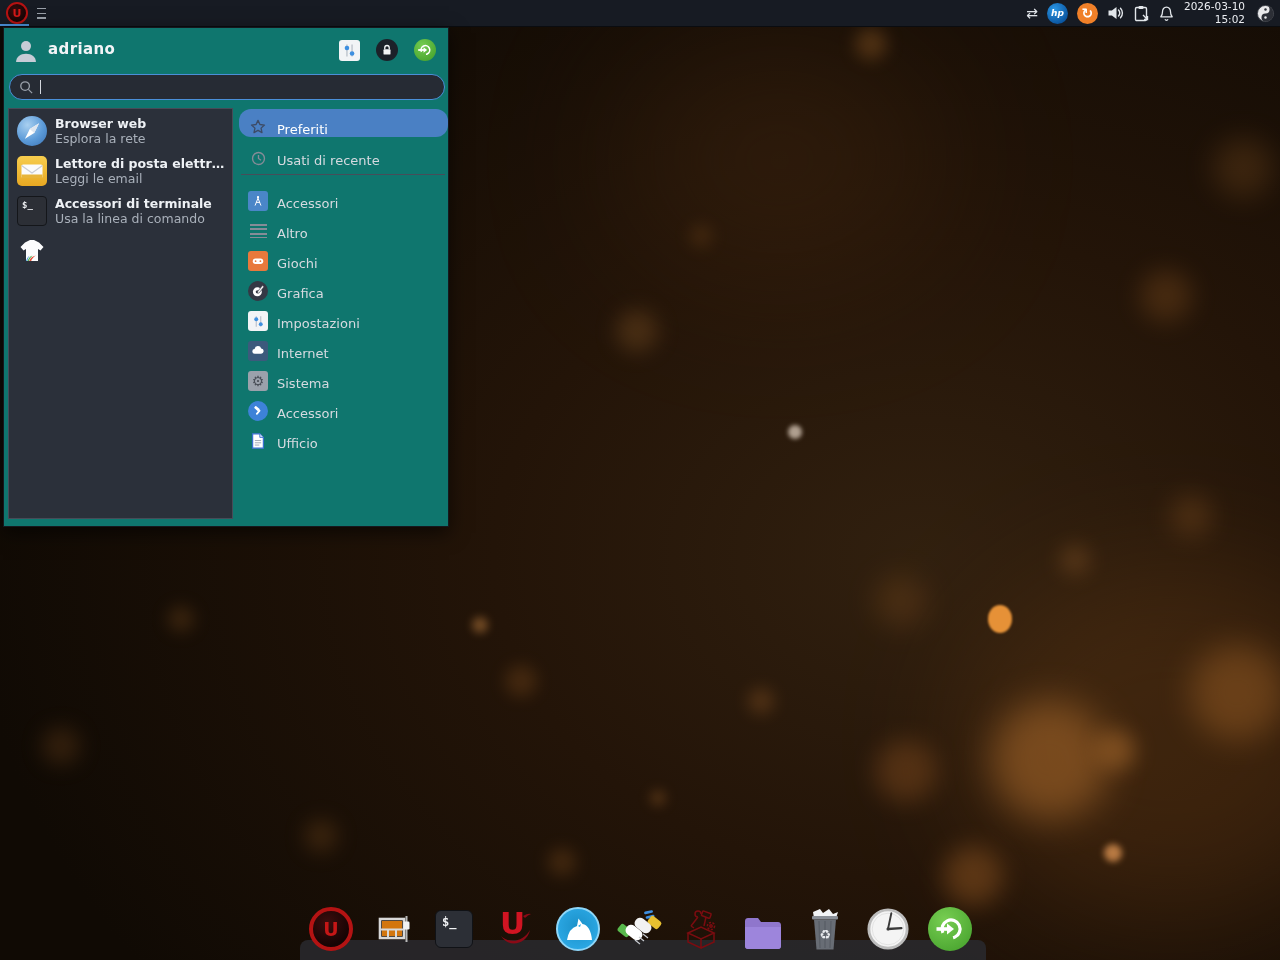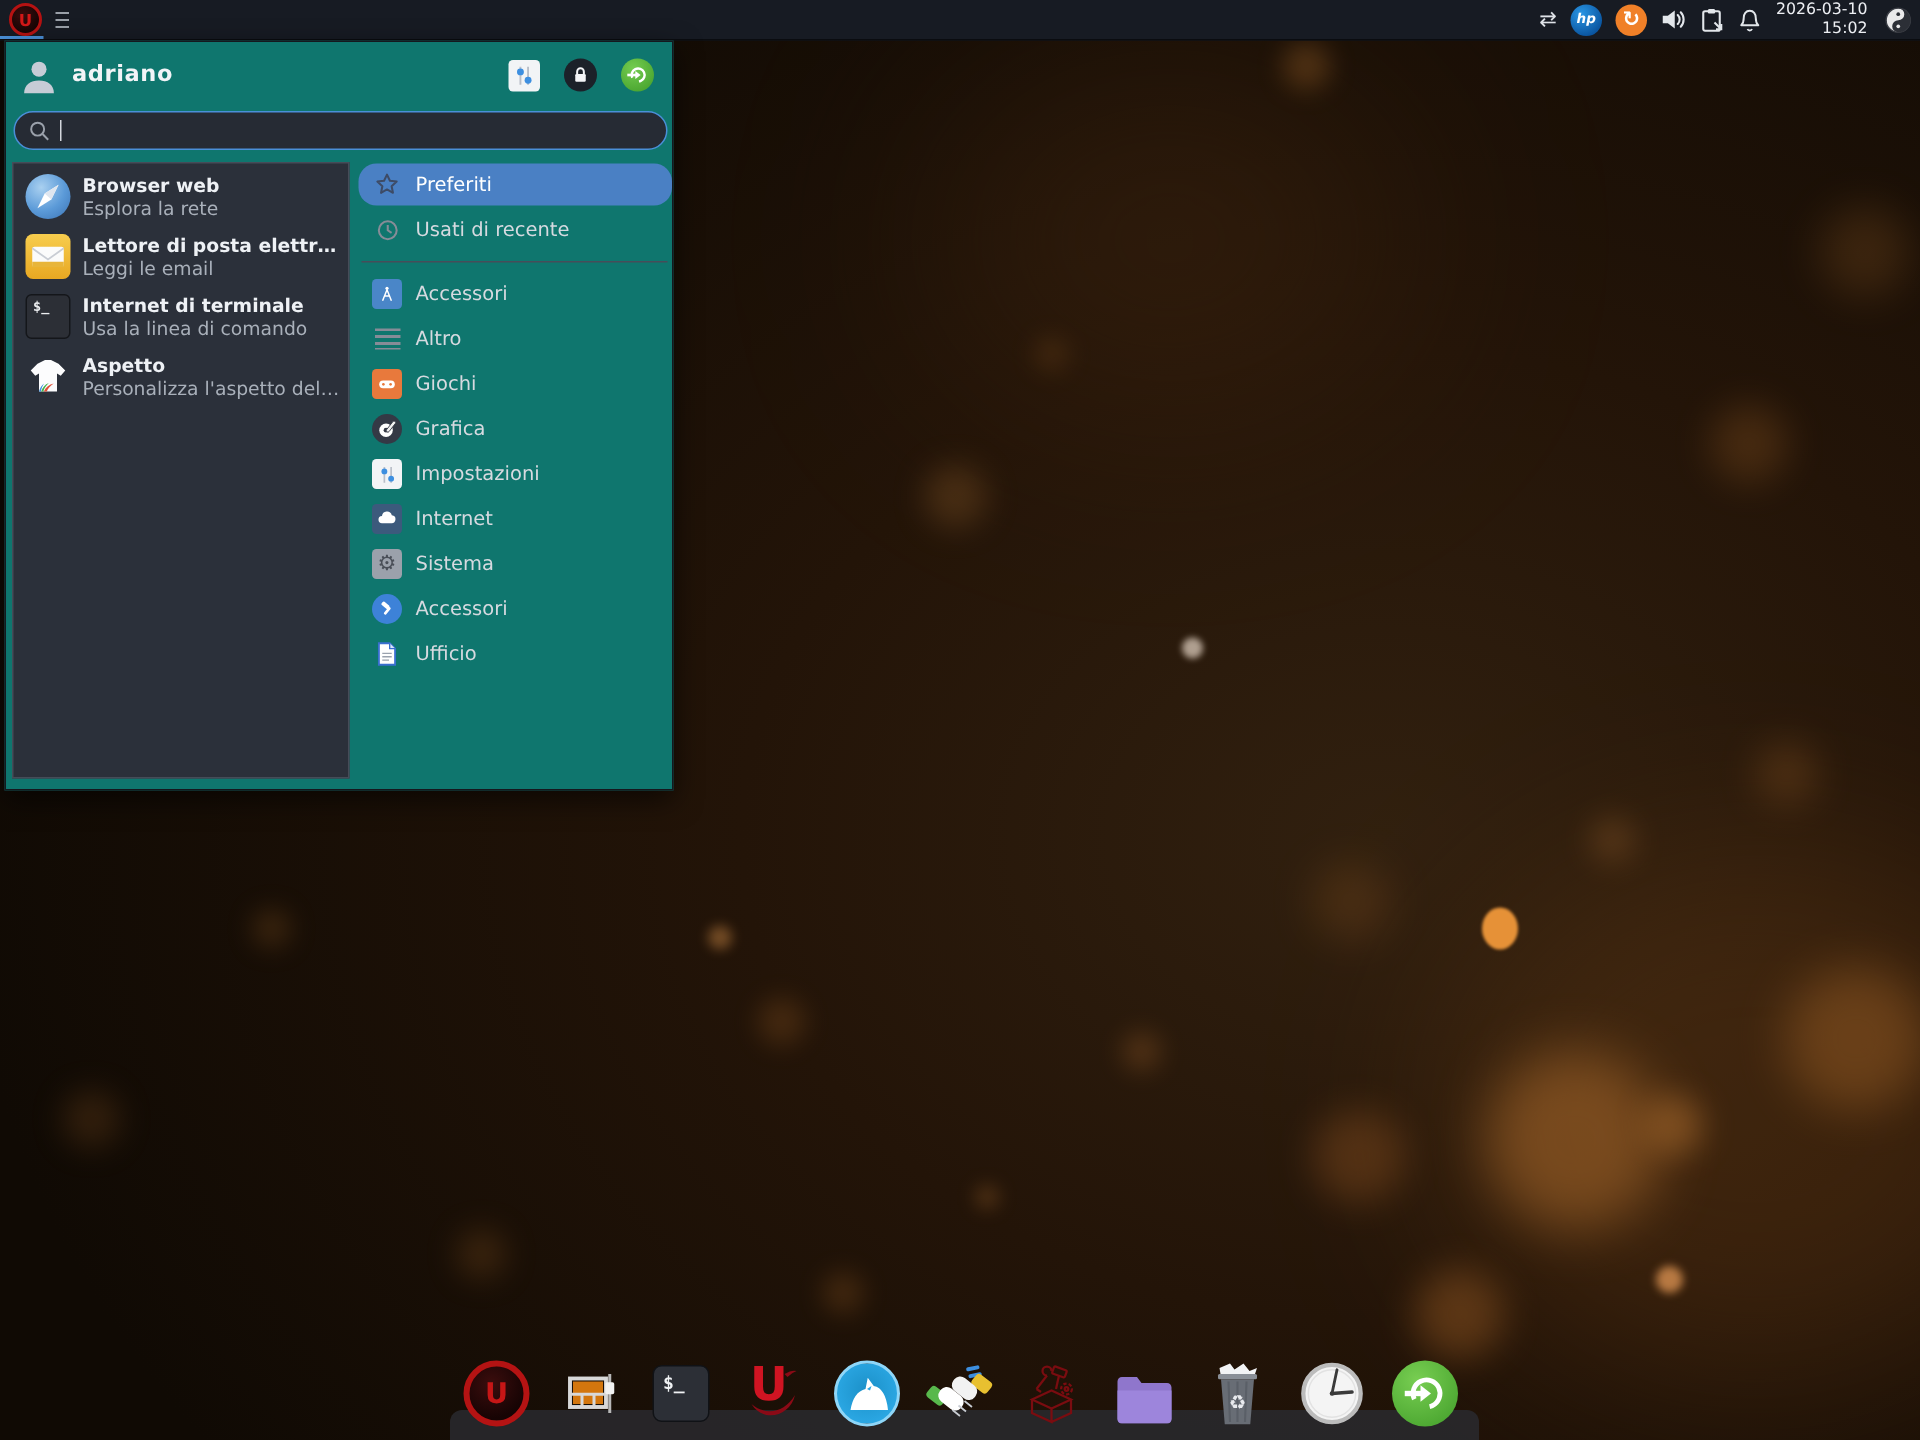--- a/index.html
+++ b/index.html
@@ -72,21 +72,21 @@
     white-space:nowrap; overflow:hidden; max-width:178px; }
   .ic-browser { border-radius:50%;
     background:radial-gradient(circle at 35% 30%, #a9d0f0, #5b9ad8 55%, #3a72b4); }
   .ic-mail { border-radius:5px; background:linear-gradient(#f7cd4e,#e8a822); }
   .ic-term30 { border-radius:4px; background:#2c2f36; border:1px solid #14161a;
     color:#eceef0; font-size:9px; font-weight:bold; font-family:"DejaVu Sans Mono",monospace;
     padding:3px 0 0 4px; }
   .fsvg { position:absolute; inset:0; }
 
   .catlist { position:absolute; left:235px; top:80px; width:209px; }
-  .cat { height:30px; display:flex; align-items:center; padding-left:9px; border-radius:12px; }
+  .cat { height:30px; display:flex; align-items:flex-end; padding-left:9px; border-radius:12px; }
   .cat.sel { background:#4a80c4; height:28px; margin:1px 0; }
   .cico { width:20px; height:20px; flex:0 0 20px; display:flex; align-items:center;
     justify-content:center; position:relative; }
   .clab { margin-left:9px; font-size:13px; color:#d6dae0; white-space:nowrap; }
   .cat.sel .clab { color:#fff; }
   .csep { height:1px; background:#474d59; margin:6px 3px 6px 2px; }
   .sqc { width:20px; height:20px; border-radius:3px; display:flex; align-items:center;
     justify-content:center; }
   .lines { width:17px; height:14px;
     background:repeating-linear-gradient(to bottom,#868c97 0 2px, transparent 2px 4.4px); }
@@ -267,36 +267,32 @@
           </svg>
       </span>
       <span class="ftxt">
         <b>Lettore di posta elettr…</b>
         <i>Leggi le email</i>
       </span>
     </div>
     <div class="fav">
       <span class="fico ic-term30">$_</span>
       <span class="ftxt">
-        <b>Internet di terminale</b>
+        <b>Accessori di terminale</b>
         <i>Usa la linea di comando</i>
       </span>
     </div>
     <div class="fav">
       <span class="fico">
         <svg class="fsvg" width="30" height="30" viewBox="0 0 30 30">
             <path d="M8 6.5L13 4h4l5 2.5 4.5 4.5-3 3.5-2.5-1.5V25H9V13l-2.5 1.5-3-3.5z" fill="#fcfcfd"></path>
             <path d="M9 25c.7-2.3 1.8-4.1 3.4-5.3-1.2 1.9-1.9 3.6-2.1 5.3z" fill="#3d8fe0"></path>
             <path d="M10.5 25c.9-2.7 2.6-4.7 5-5.6-2 1.9-3.1 3.8-3.6 5.6z" fill="#44b34c"></path>
             <path d="M12.2 25c1.3-3 3.6-4.9 6.6-5.4-2.6 1.7-4 3.5-4.6 5.4z" fill="#e05038"></path>
           </svg>
-      </span>
-      <span class="ftxt">
-        <b>Aspetto</b>
-        <i>Personalizza l'aspetto del…</i>
       </span>
     </div>
   </div>
 
   <div class="catlist">
     <div class="cat sel">
       <span class="cico">
         <svg width="18" height="18" viewBox="0 0 24 24">
             <path d="M12 3.2l2.6 5.5 6 .7-4.5 4.1 1.2 5.9-5.3-3-5.3 3 1.2-5.9-4.5-4.1 6-.7z" fill="none" stroke="#3d4b66" stroke-width="1.8" stroke-linejoin="round"></path>
           </svg>

